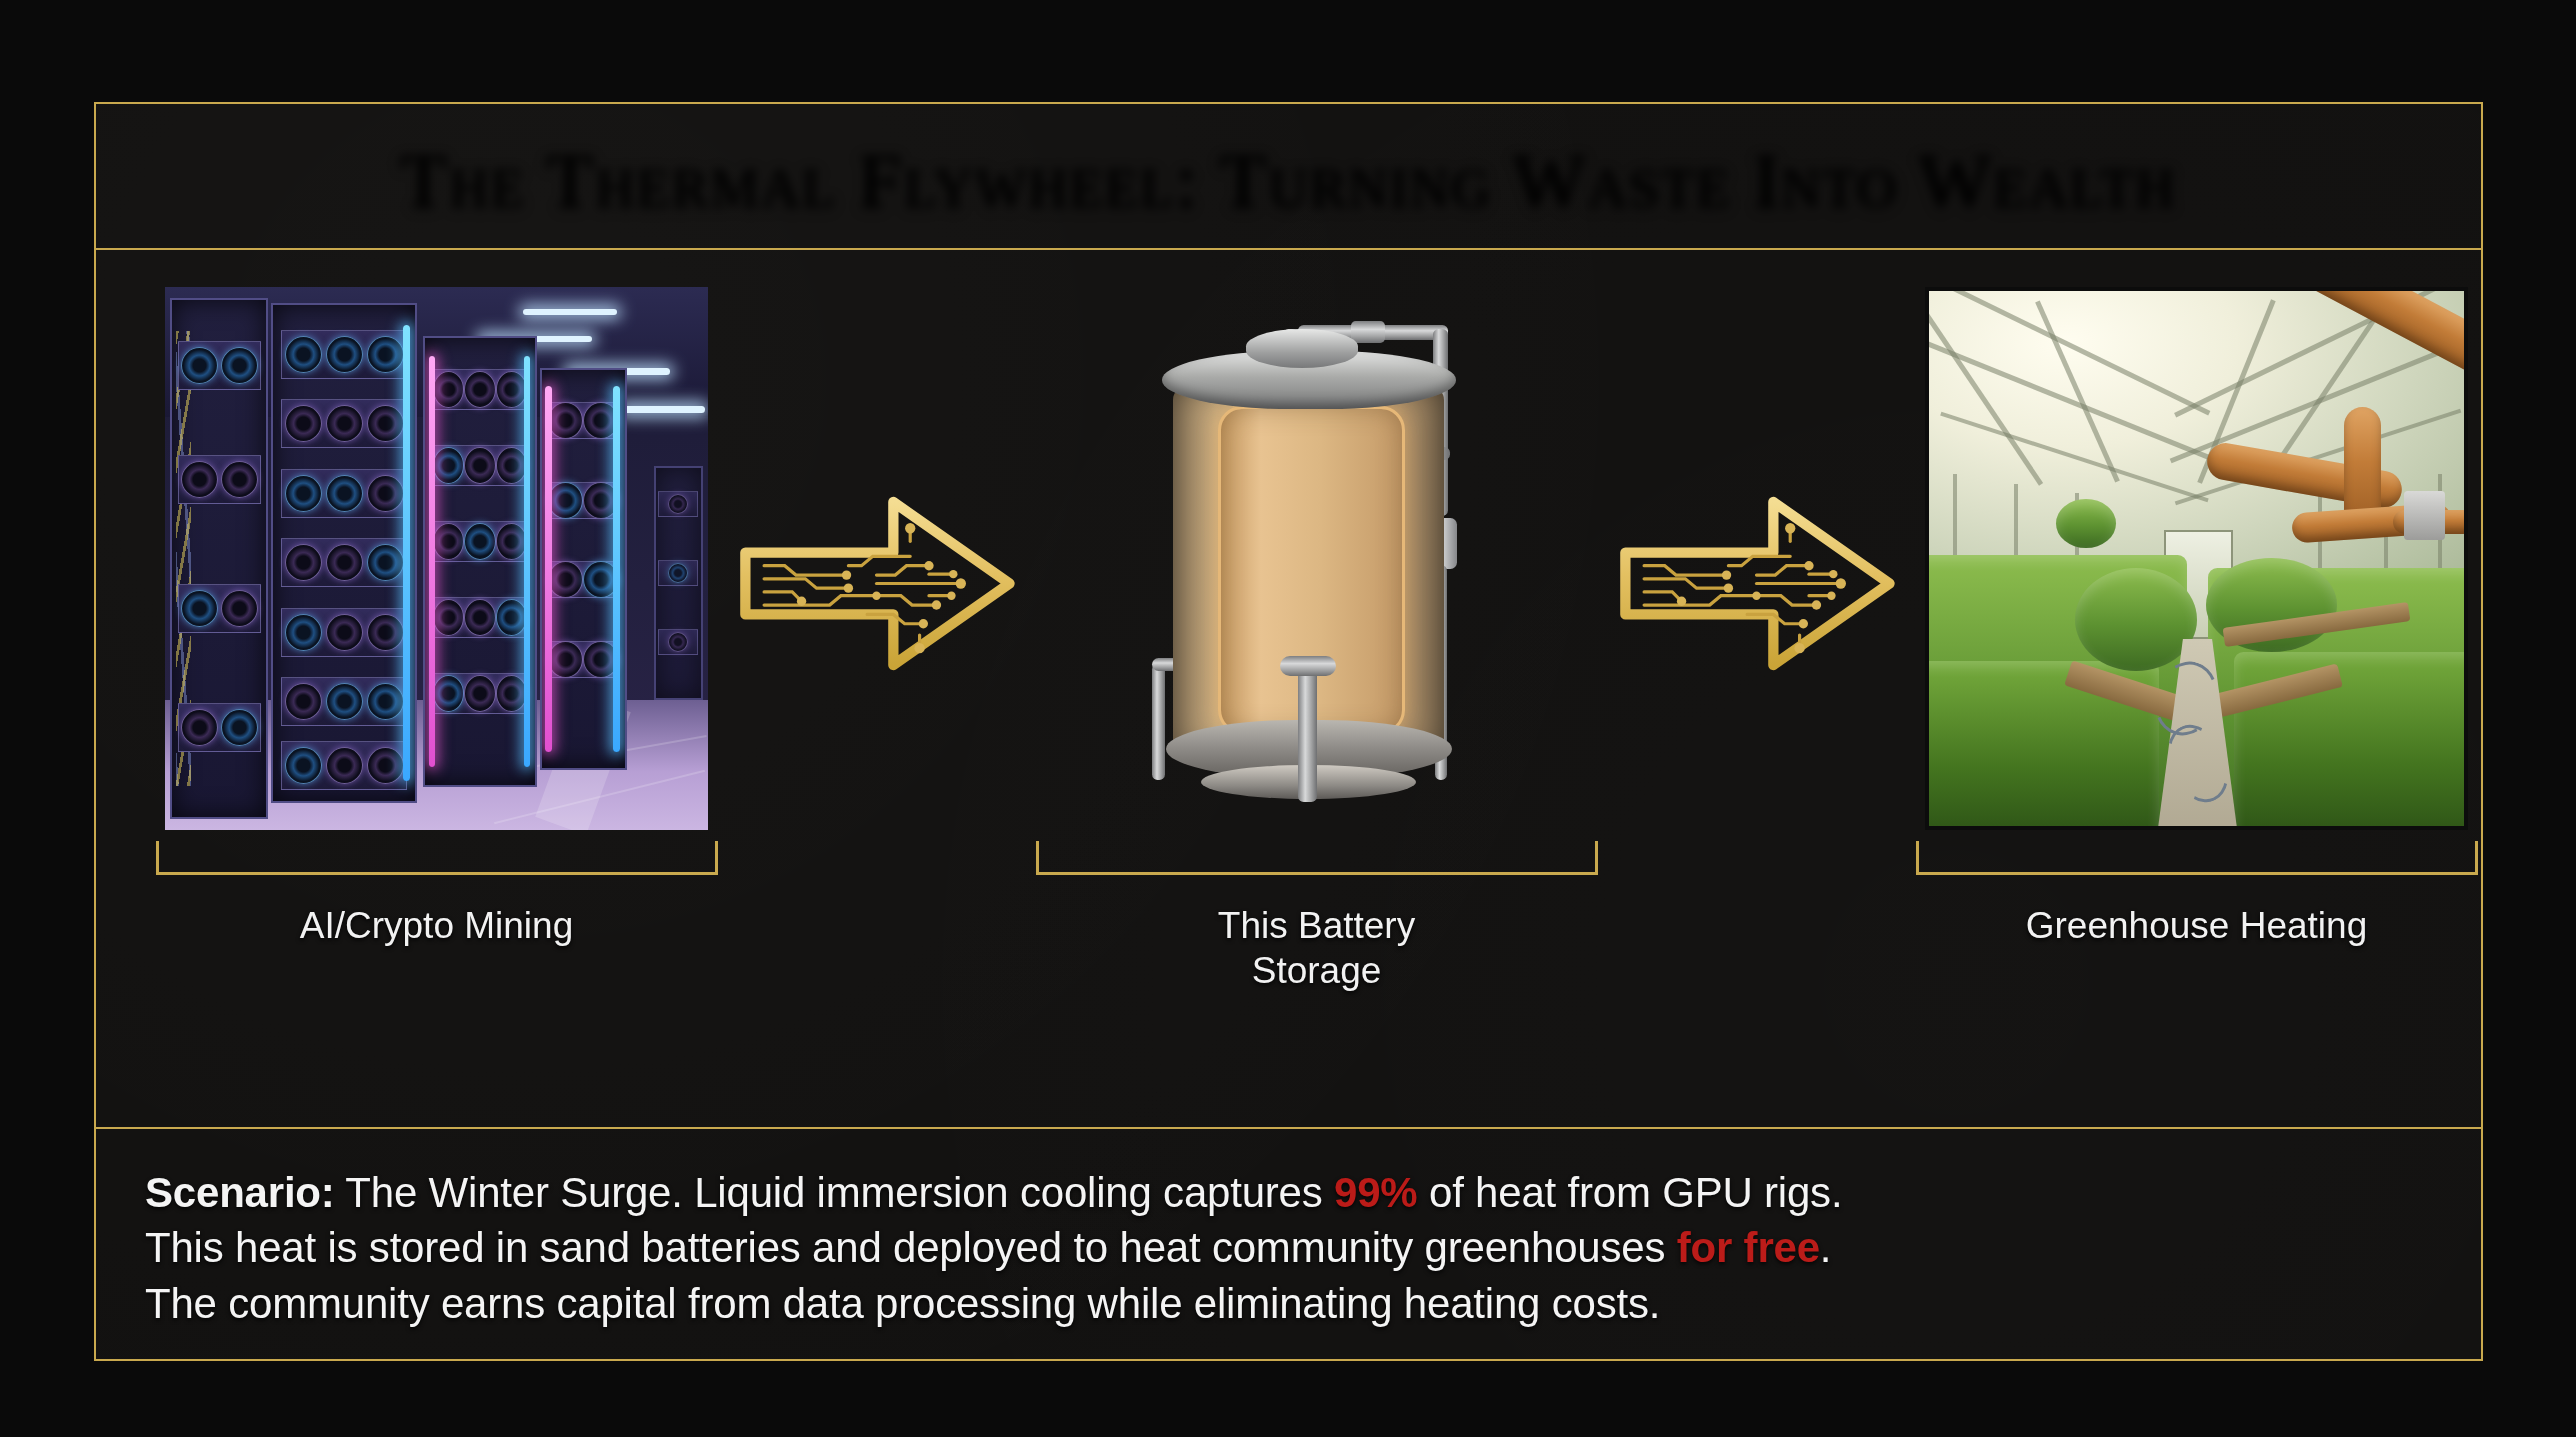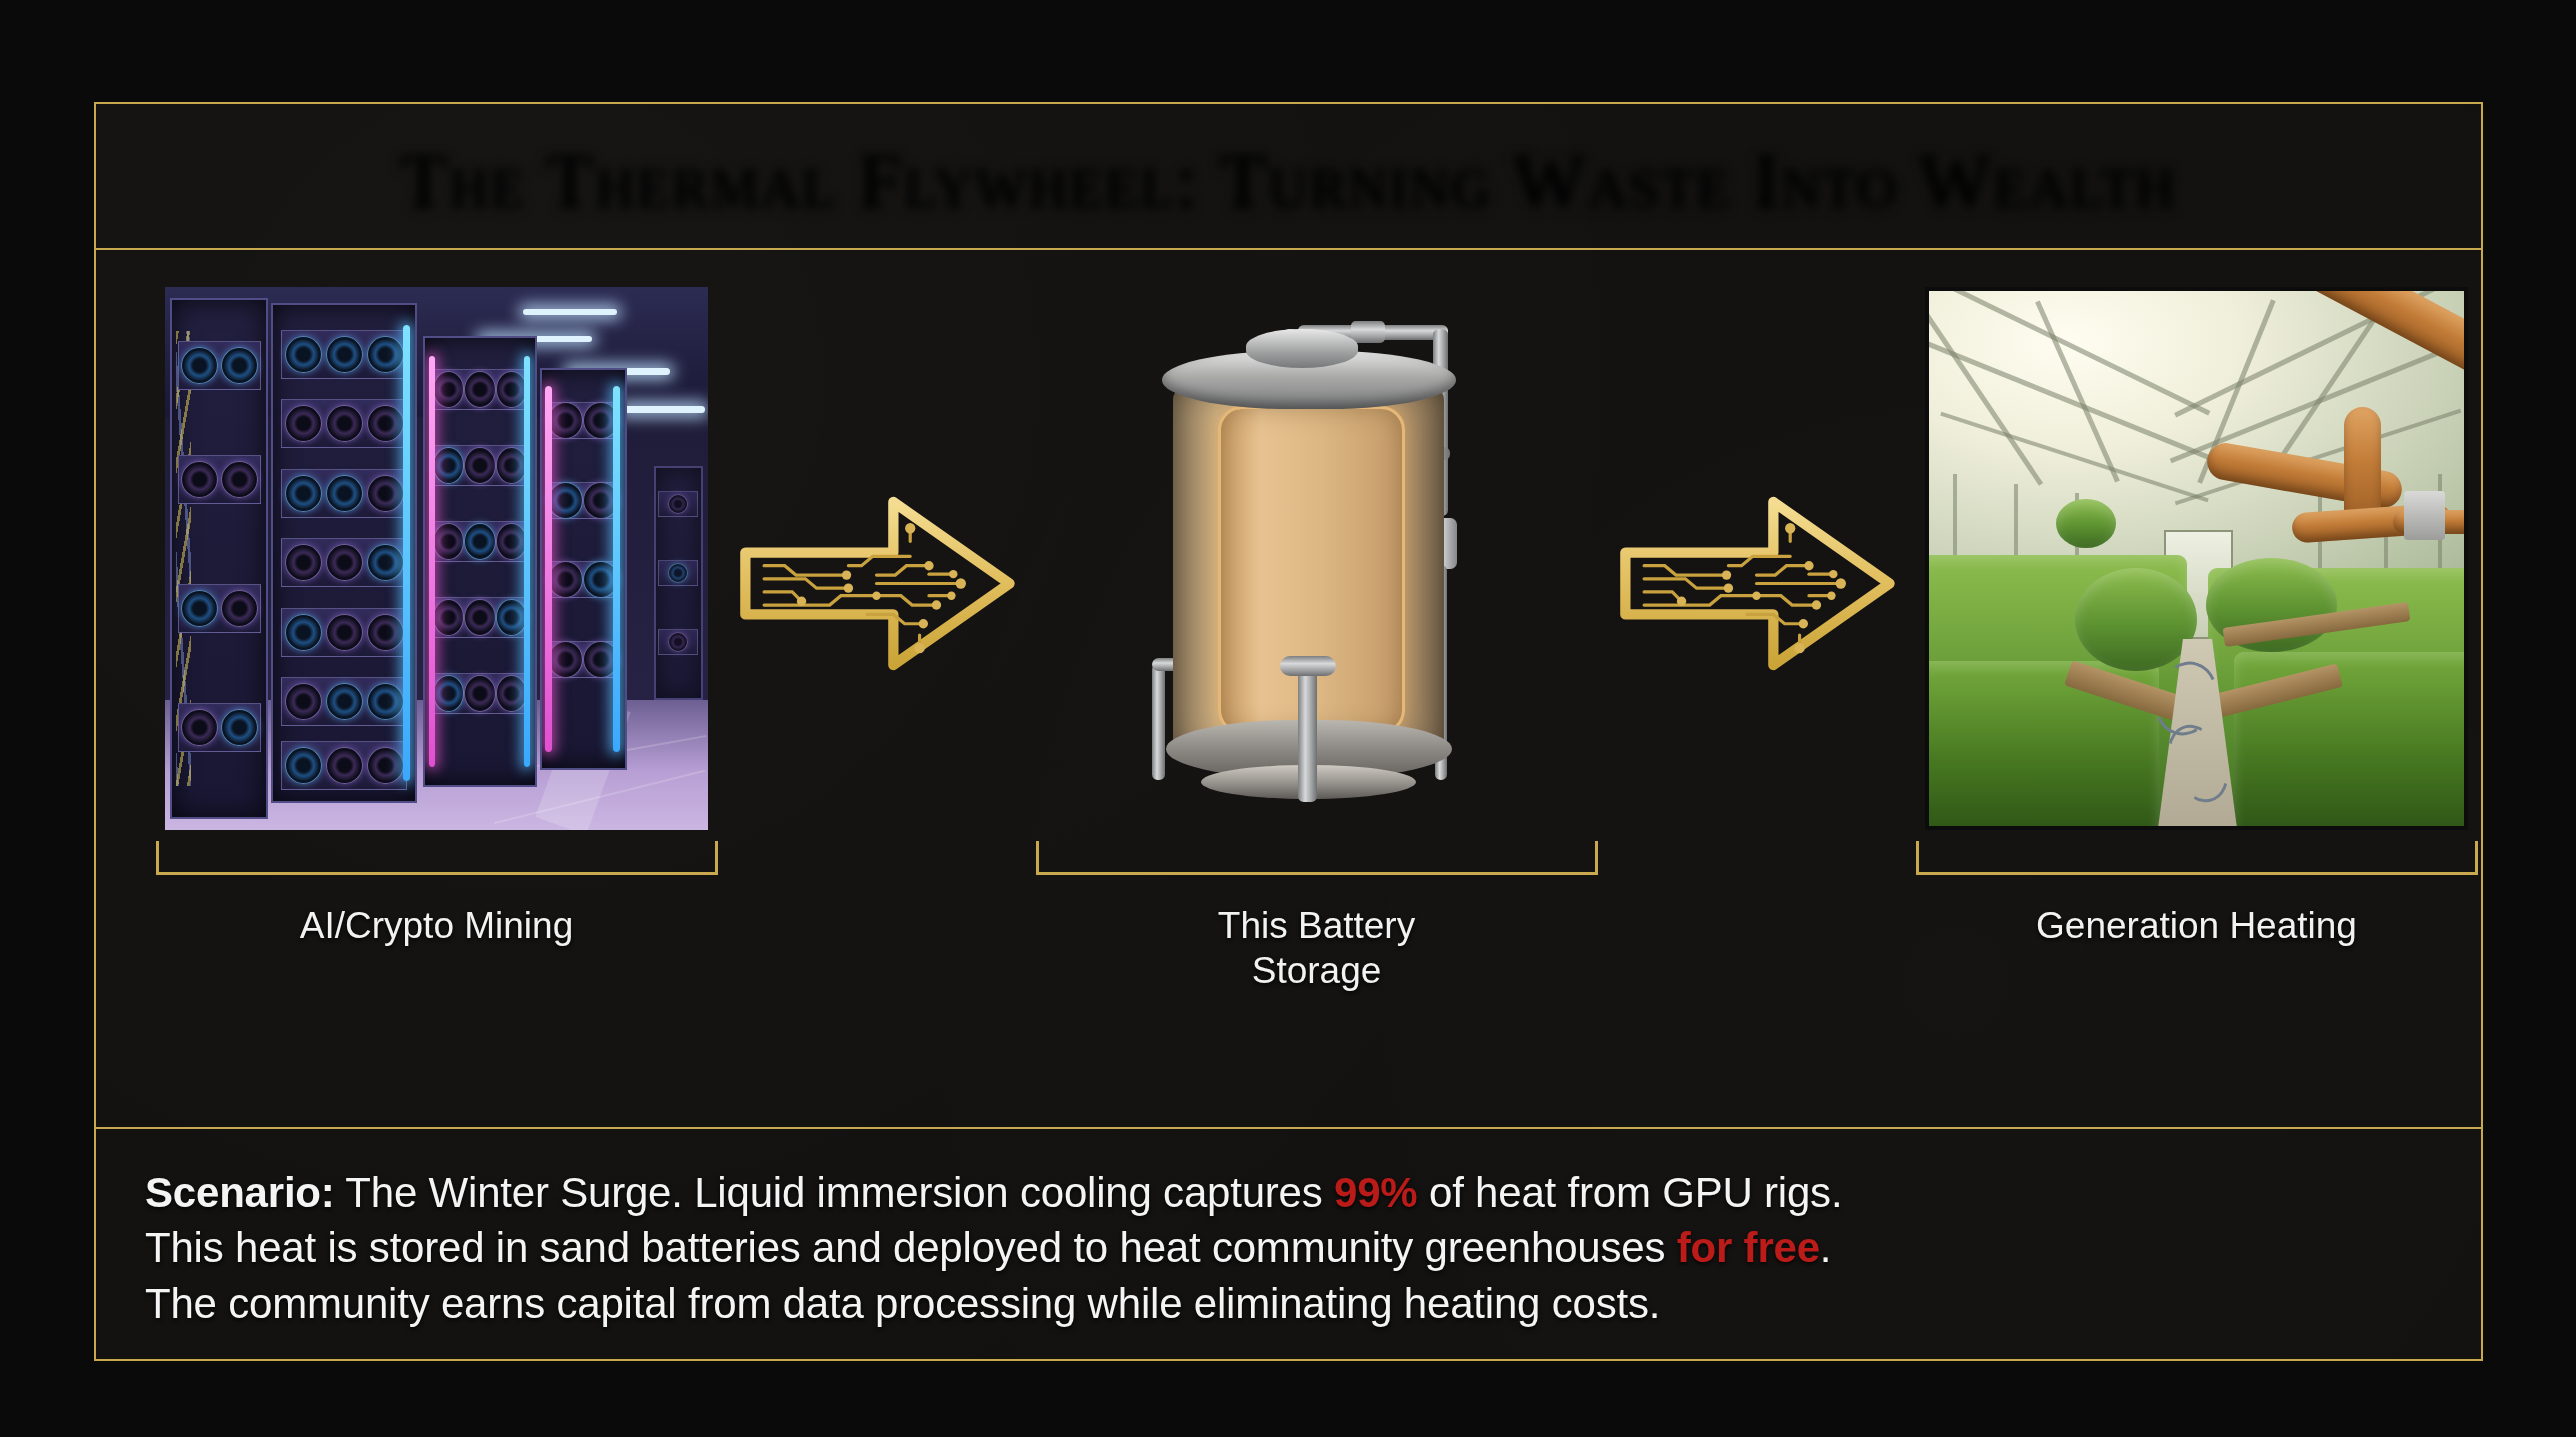--- a/index.html
+++ b/index.html
@@ -625,21 +625,21 @@
           <div class="bed" style="left:131px;top:212px;width:60px;height:49px;border-radius:50%;"></div>
 
           <div class="path" style="left:232px;top:352px;width:81px;height:197px;clip-path:polygon(32% 0,68% 0,100% 100%,0 100%);"></div>
           <div class="hose" style="left:230px;top:374px;width:62px;height:75px;transform:rotate(18deg);"></div>
           <div class="hose" style="left:245px;top:436px;width:56px;height:81px;transform:rotate(-24deg);"></div>
         </div>
         <div class="gh-frame-edge"></div>
       </div>
       <div class="bracket"></div>
       <div class="caption">
-        <div>Generation Heating</div>
+        <div>Greenhouse Heating</div>
       </div>
     </div>
 
   </div>
 
   <div class="scenario-band">
     <p class="scenario-text">
       <span class="lead">Scenario:</span><span> The Winter Surge. Liquid immersion cooling captures </span><span class="hot">99%</span><span> of heat from GPU rigs.</span><br><span>This heat is stored in sand batteries and deployed to heat community greenhouses </span><span class="hot">for free</span><span>.</span><br><span>The community earns capital from data processing while eliminating heating costs.</span>
     </p>
   </div>

